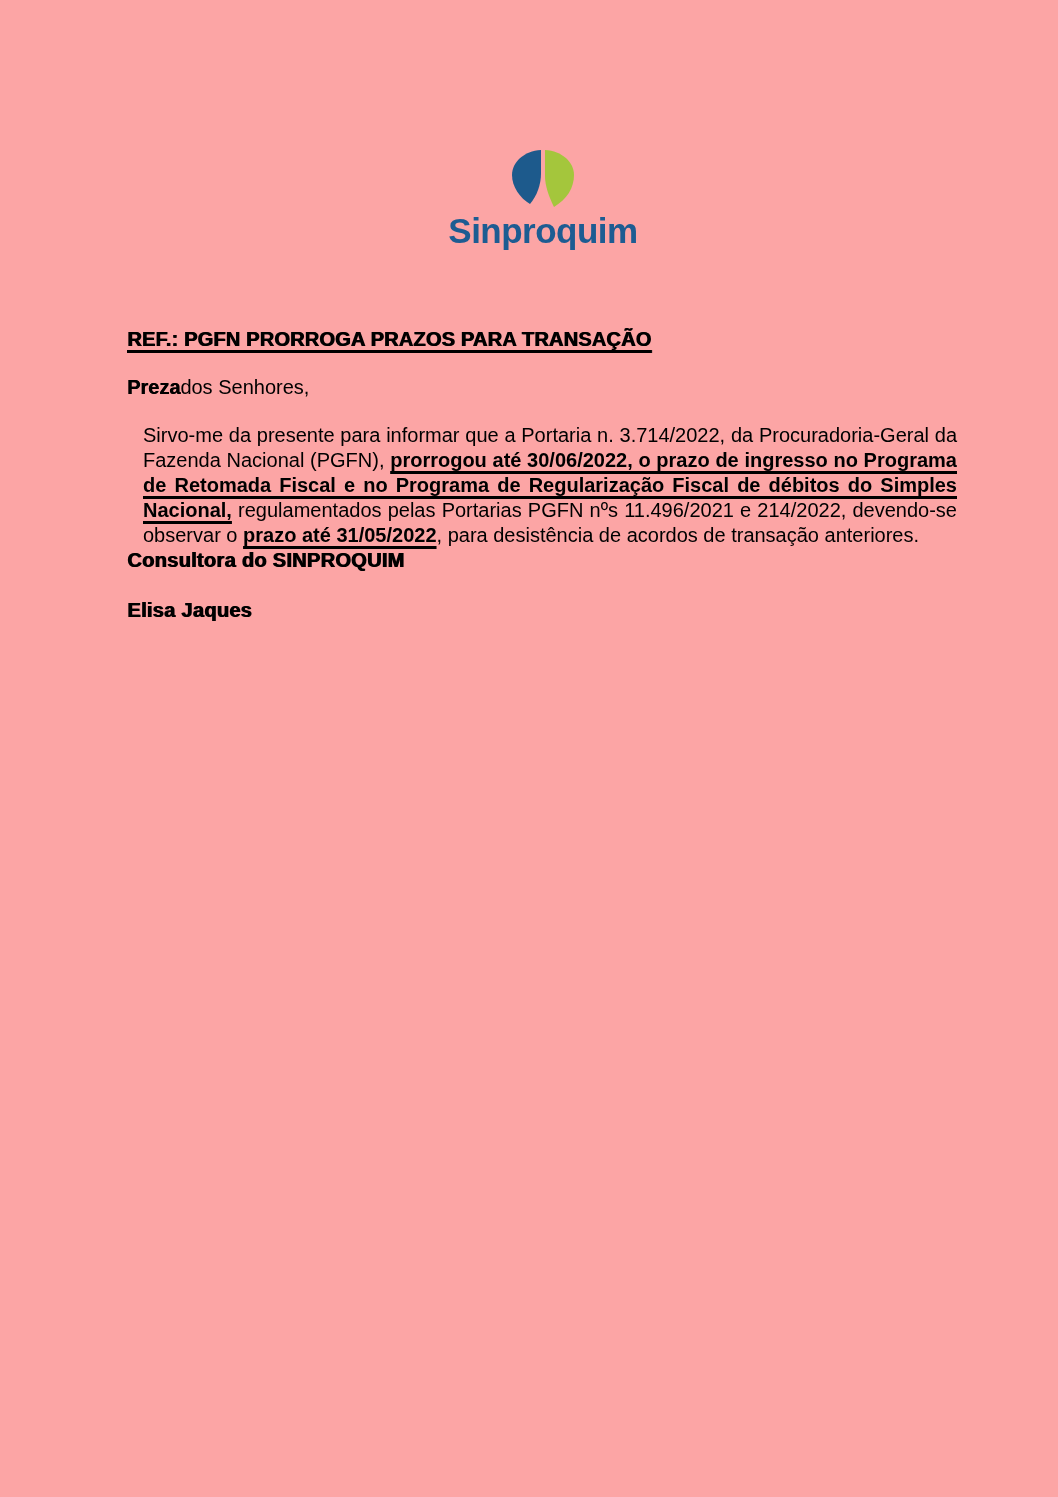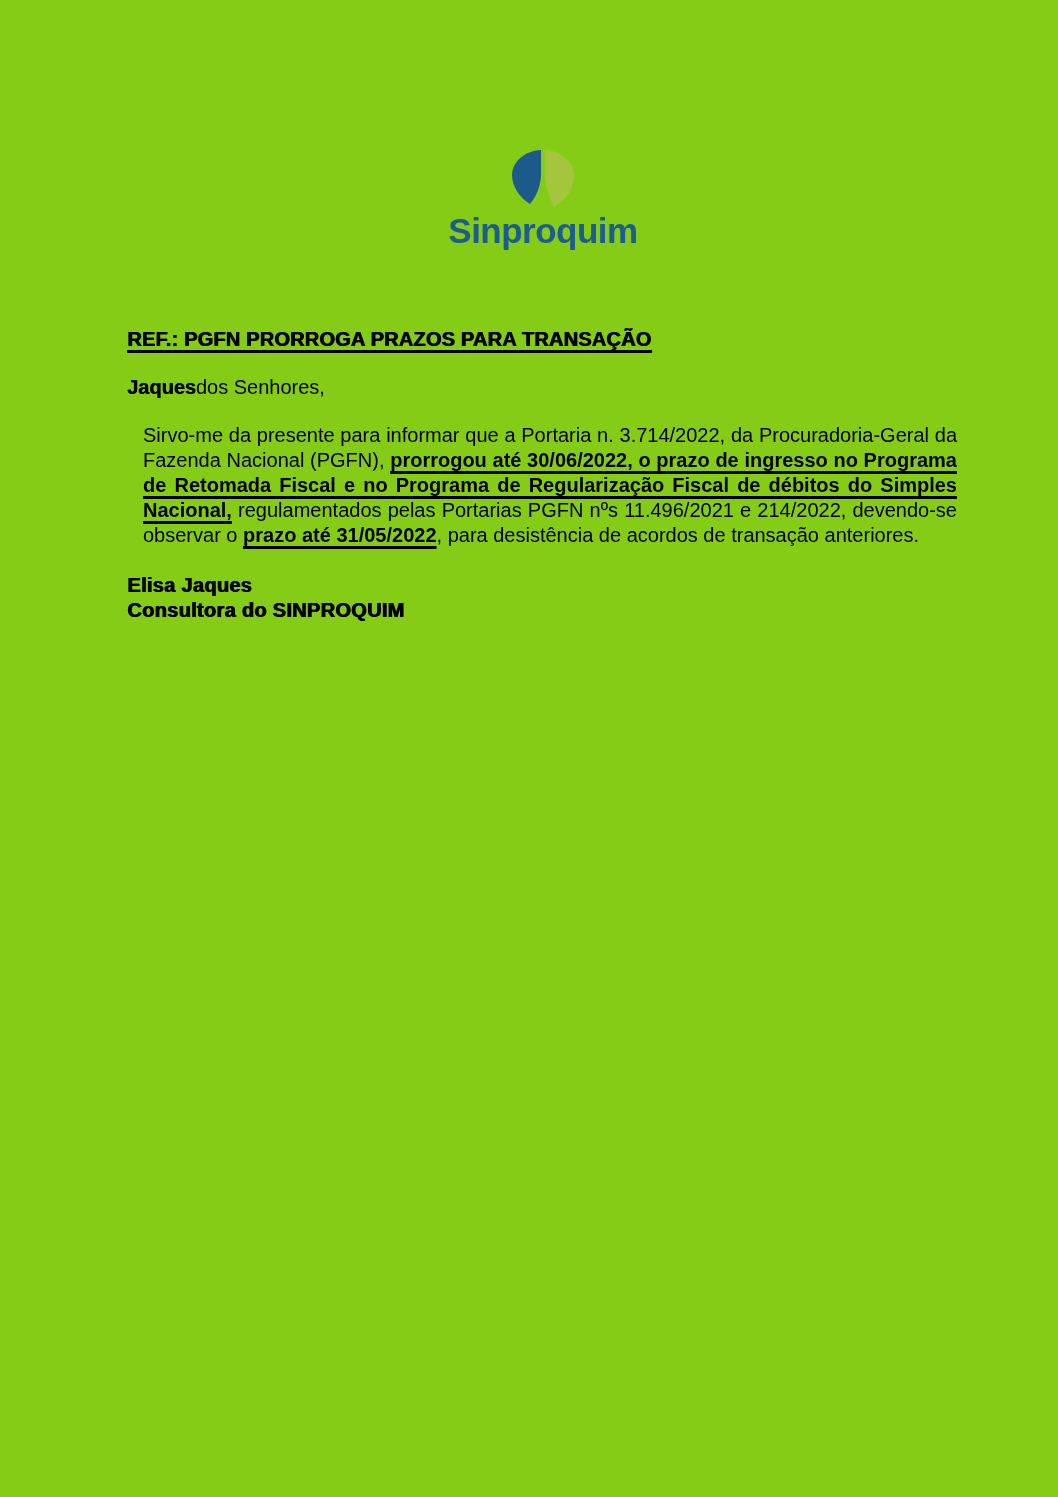--- a/index.html
+++ b/index.html
@@ -4,21 +4,21 @@
 <style>
   html, body {
     margin: 0;
     padding: 0;
     background: #ffffff;
   }
   .page {
     position: relative;
     width: 1058px;
     height: 1497px;
-    background: #84cc16;
+    background: #fca5a5;
     font-family: "Liberation Sans", sans-serif;
     color: #000000;
     overflow: hidden;
   }
   .logo-block {
     padding-top: 150px;
     text-align: center;
     position: relative;
     left: 14px;
   }
@@ -95,22 +95,22 @@
     </svg>
     <div class="wordmark">Sinproquim</div>
   </div>
 
   <div class="content">
     <div class="spacer-top"></div>
 
 
     <p class="subject"><span class="u">REF.: PGFN PRORROGA PRAZOS PARA TRANSAÇÃO</span></p>
 
-    <p class="greeting"><span class="heavy">Jaques</span><span>dos Senhores,</span></p>
+    <p class="greeting"><span class="heavy">Preza</span><span>dos Senhores,</span></p>
 
     <p class="body-paragraph"><span>Sirvo-me da presente para informar que a Portaria n. 3.714/2022, da Procuradoria-Geral da Fazenda Nacional (PGFN), </span><span class="b-u">prorrogou até 30/06/2022, o prazo de ingresso no Programa de Retomada Fiscal e no Programa de Regularização Fiscal de débitos do Simples Nacional,</span><span> regulamentados pelas Portarias PGFN nºs 11.496/2021 e 214/2022, devendo-se observar o </span><span class="b-u">prazo até 31/05/2022</span><span>, para desistência de acordos de transação anteriores.</span></p>
 
 
+    <p class="signature" style="margin-top:0;">Consultora do SINPROQUIM</p>
     <p class="signature">Elisa Jaques</p>
-    <p class="signature" style="margin-top:0;">Consultora do SINPROQUIM</p>
   </div>
 
 </div>
 
 </body></html>

